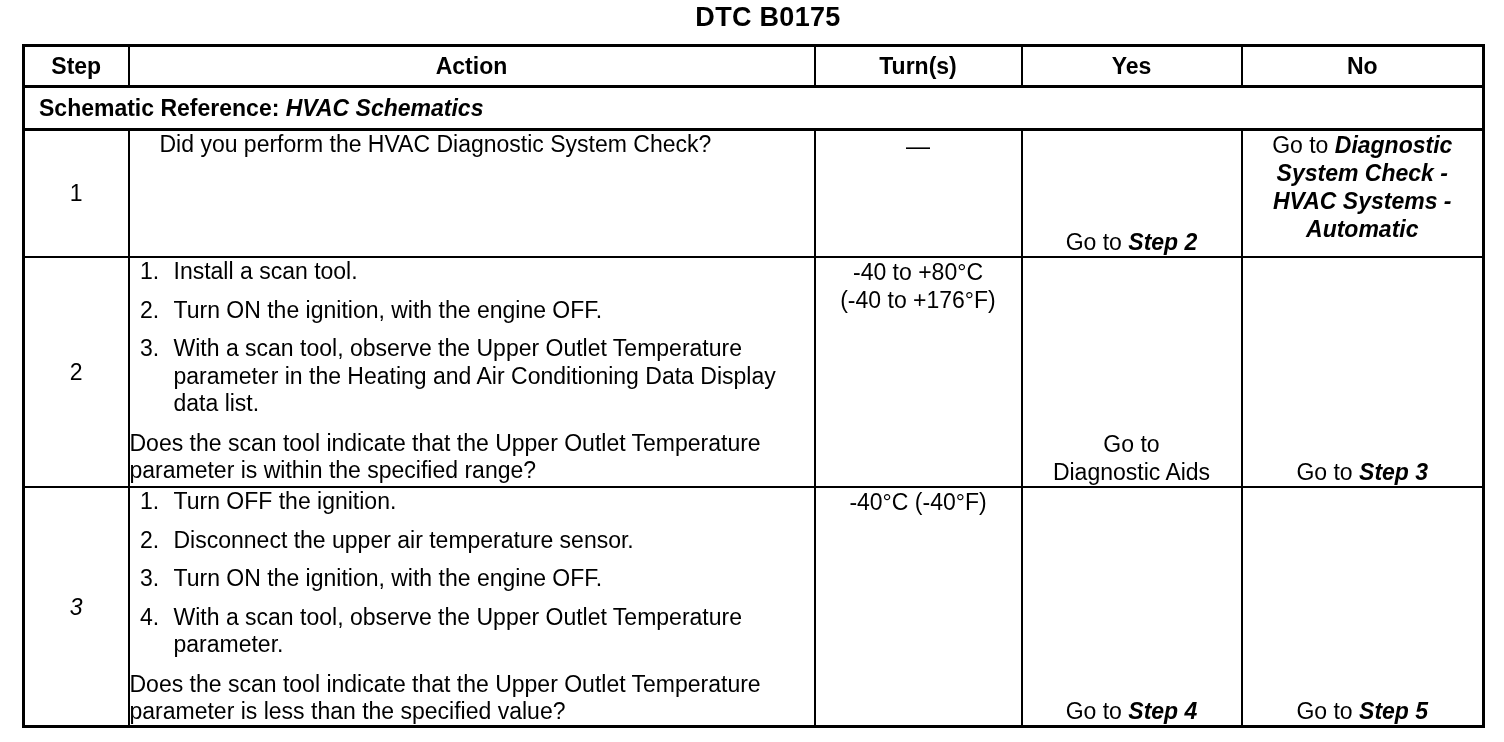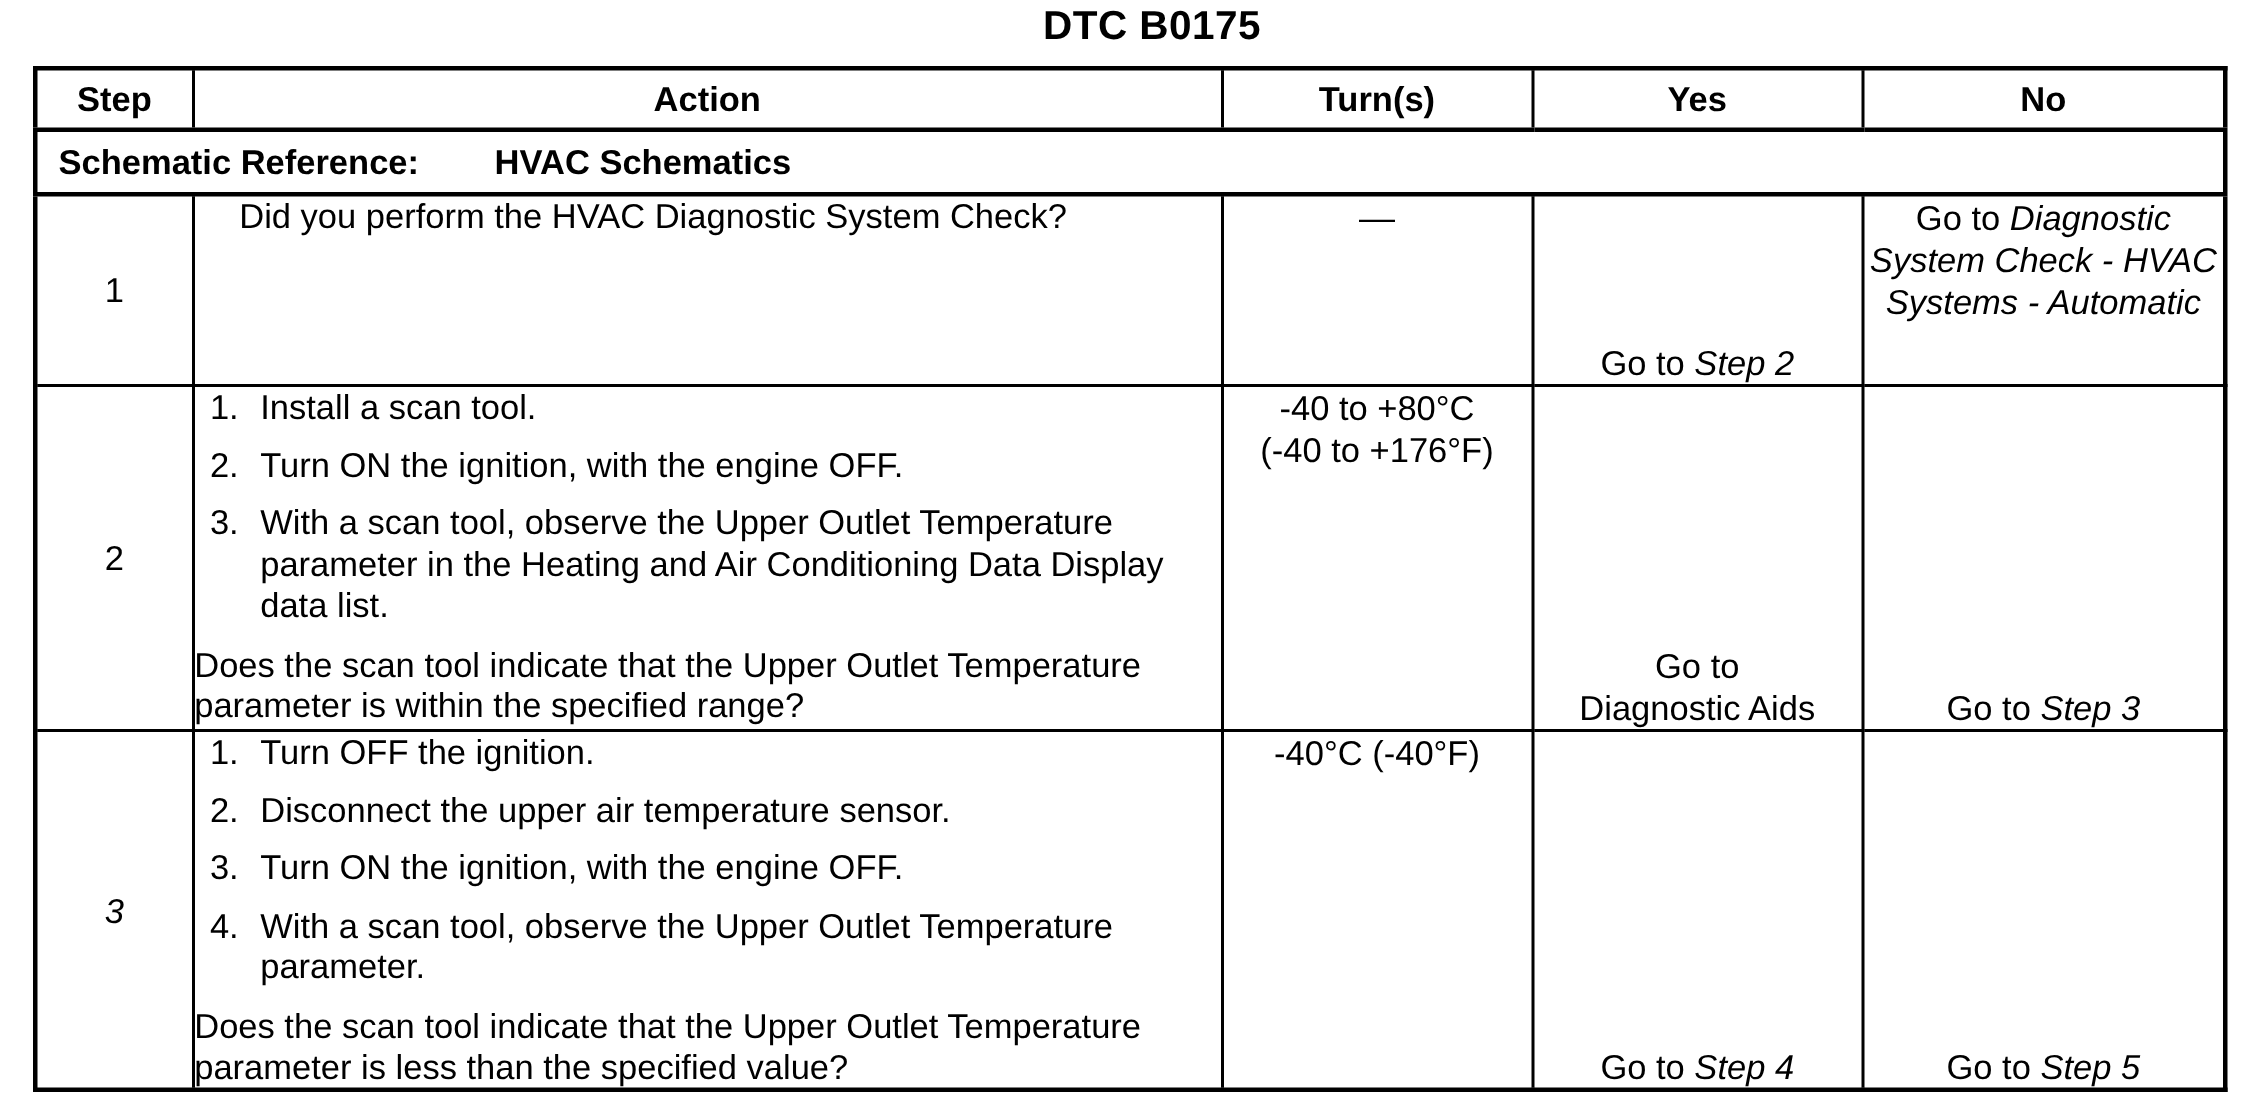--- a/index.html
+++ b/index.html
@@ -66,22 +66,22 @@
   
   tr.schem-row td {
     height: 40px;
     vertical-align: middle;
     padding-left: 14px;
     font-size: 23px;
     font-weight: bold;
     border-bottom: 3px solid #000;
   }
   tr.schem-row .schem-ref-value {
-    font-weight: bold;
-    margin-left: 44px;
+    font-style: italic;
+    font-weight: bold;
   }
 
   
   tr.step-row td {
     font-size: 23px;
     line-height: 1.22;
   }
   tr.step-row td.step-num {
     text-align: center;
     vertical-align: middle;
@@ -99,21 +99,21 @@
     padding: 4px 6px;
     line-height: 1.25;
   }
   td.yn-cell {
     text-align: center;
     padding: 6px 8px 8px 8px;
   }
   td.yn-cell.bottom { vertical-align: bottom; }
   td.yn-cell.top    { vertical-align: top; }
 
-  .italic { font-style: italic; }
+  .italic { font-style: italic; font-weight: bold; }
 
   
   ol.action-list {
     margin: 0 0 0 2px;
     padding: 0 0 0 34px;
     list-style-position: outside;
   }
   ol.action-list li {
     margin: 0 0 11px 0;
     padding-left: 8px;

